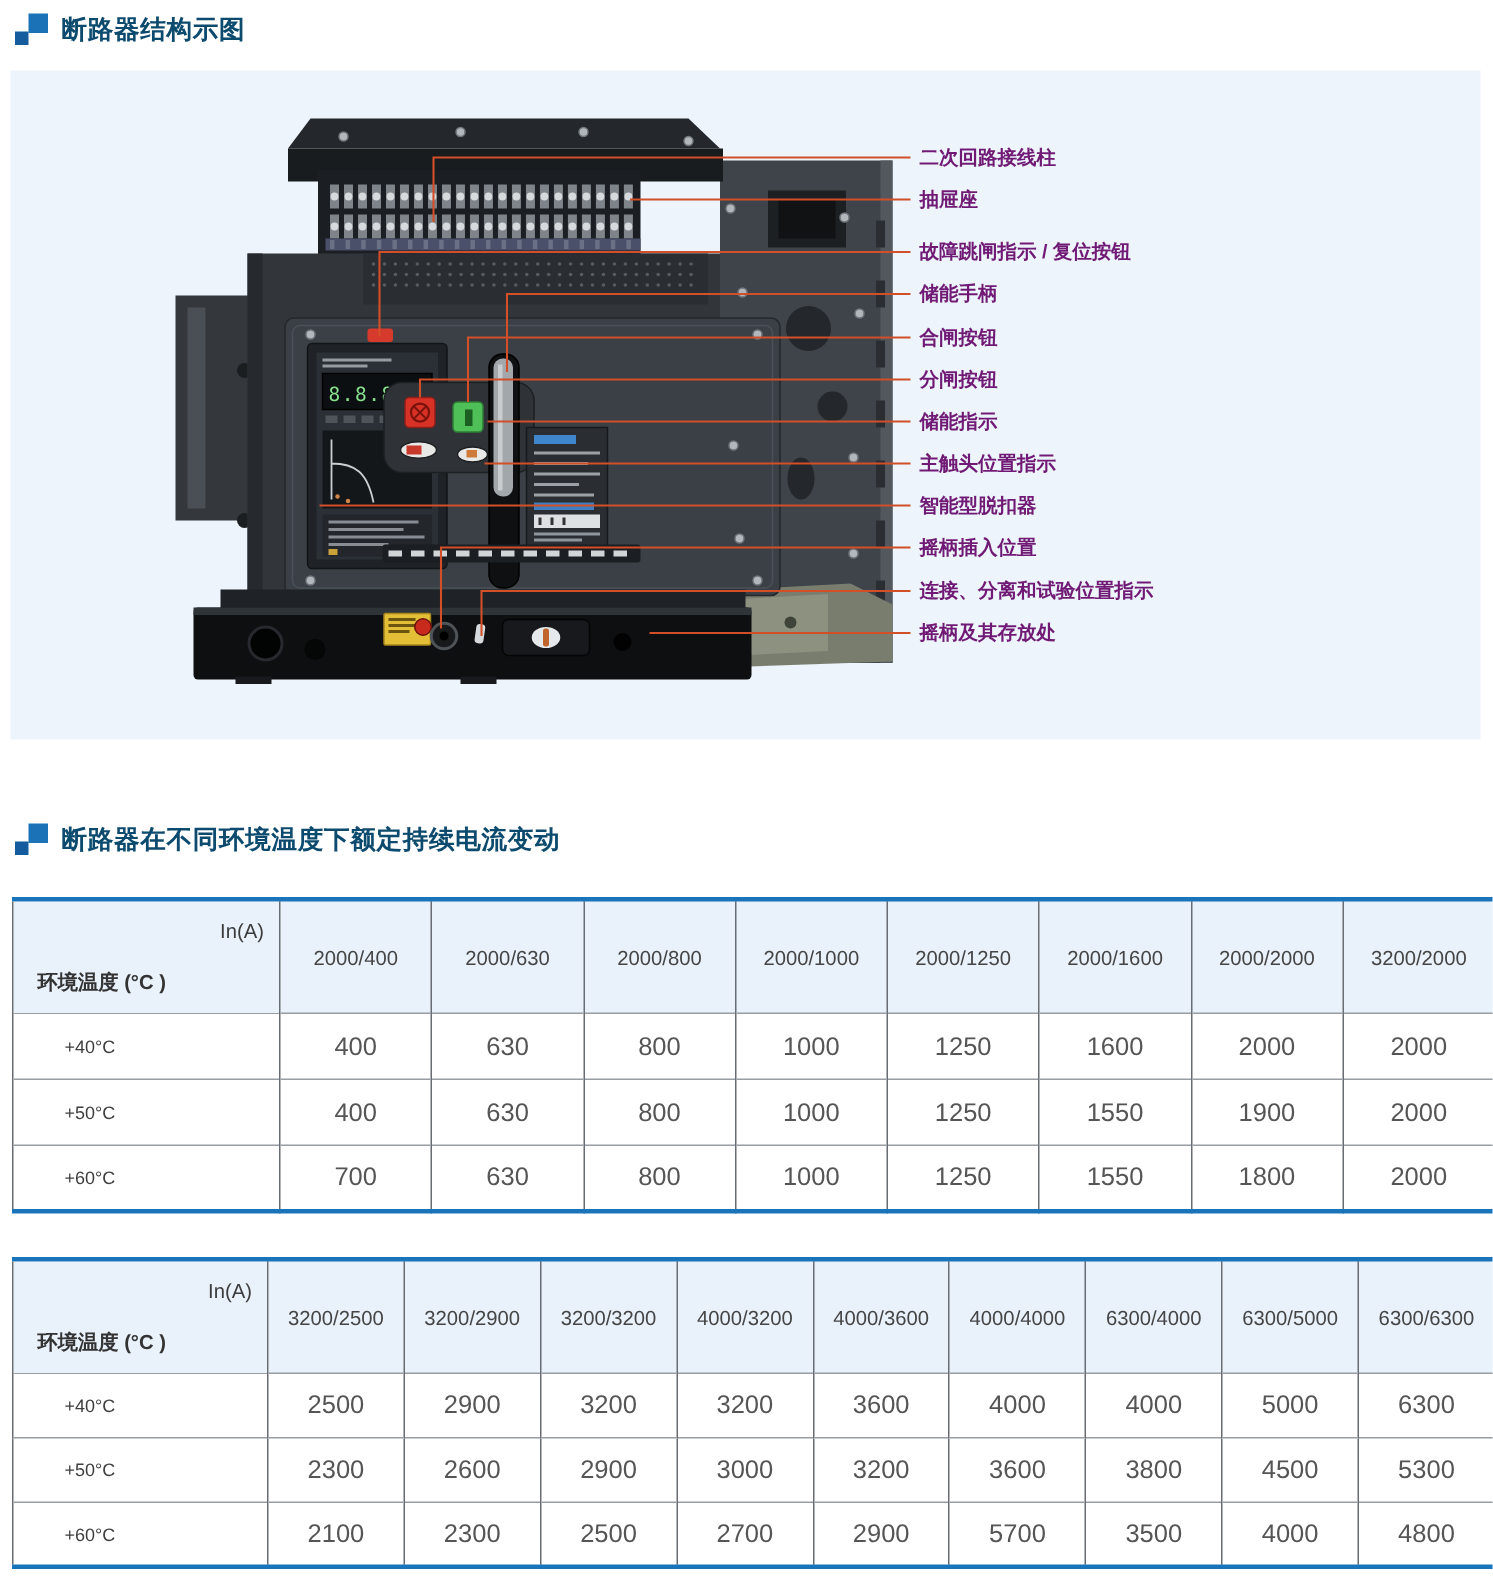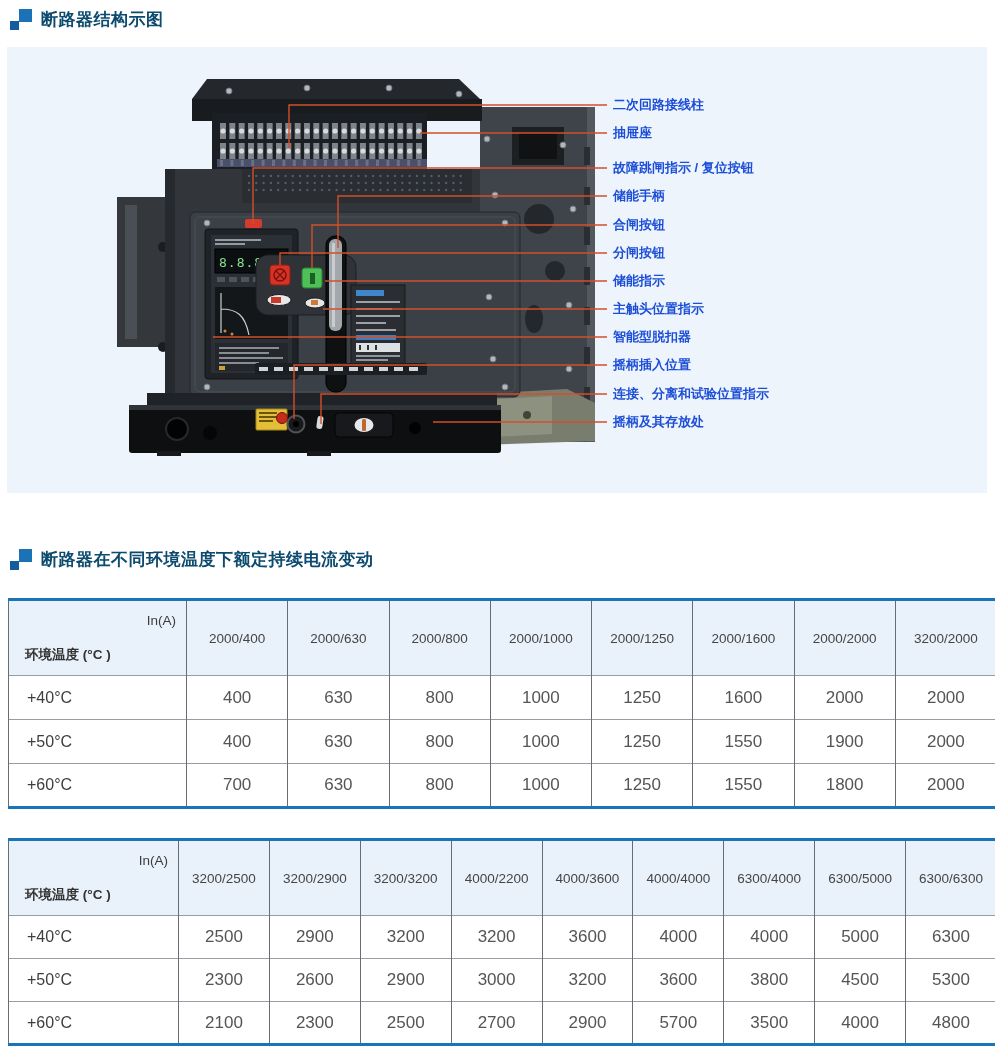--- a/index.html
+++ b/index.html
@@ -13,21 +13,21 @@
   #title2{left:10px;top:548px;}
   .title-icon{position:relative;width:22px;height:23px;flex:0 0 auto;}
   .title-icon .sq1{position:absolute;left:0;bottom:1px;width:9px;height:9px;background:#155c9f;}
   .title-icon .sq2{position:absolute;left:9px;top:1px;width:13px;height:13px;background:#1b72b6;}
   .sec-title h2{margin:0;font-size:17px;line-height:23px;font-weight:bold;color:#0c4a6e;letter-spacing:0.5px;}
   
   .panel{position:absolute;left:7px;top:47px;width:980px;height:446px;background:#edf4fb;overflow:hidden;}
   .panel svg{position:absolute;left:0;top:0;}
   .part-label{
     position:absolute;left:606px;font-size:13px;line-height:18px;
-    color:#1d4ed8;font-weight:600;white-space:nowrap;
+    color:#701a75;font-weight:600;white-space:nowrap;
   }
   
   .spec-table{
     position:absolute;left:8px;width:989px;border-collapse:collapse;table-layout:fixed;
     border-top:3px solid #1a74ba;border-bottom:3px solid #1a74ba;
   }
   #table1{top:598px;}
   #table2{top:838px;}
   .spec-table th,.spec-table td{
     border-left:1px solid #676d73;border-right:1px solid #676d73;
@@ -40,21 +40,21 @@
   th.corner{
     position:relative;
     background-image:linear-gradient(to bottom right,
       transparent 0,transparent calc(50% - 0.8px),
       #868c94 calc(50% - 0.8px),#868c94 calc(50% + 0.8px),
       transparent calc(50% + 0.8px));
   }
   .corner-top{position:absolute;top:12px;right:10px;font-size:13.5px;color:#3c3c3c;}
   .corner-bottom{position:absolute;bottom:11px;left:16px;font-size:13.5px;color:#333;font-weight:bold;}
   .colhead{text-align:center;font-size:13.5px;color:#454545;}
-  th.temp{text-align:left;padding-left:18px;font-size:16px;color:#3e3e3e;}
+  th.temp{text-align:left;padding-left:34px;font-size:12px;color:#3e3e3e;}
   td.val{text-align:center;font-size:17px;color:#555;}
 </style>
 </head>
 <body>
 
 <div class="sec-title" id="title1">
   <span class="title-icon">
       <i class="sq1"></i>
       <i class="sq2"></i>
     </span>
@@ -534,21 +534,21 @@
     </colgroup>
     <thead>
       <tr>
         <th class="corner">
           <span class="corner-top">In(A)</span>
           <span class="corner-bottom">环境温度 (°C )</span>
         </th>
         <th class="colhead">3200/2500</th>
         <th class="colhead">3200/2900</th>
         <th class="colhead">3200/3200</th>
-        <th class="colhead">4000/2200</th>
+        <th class="colhead">4000/3200</th>
         <th class="colhead">4000/3600</th>
         <th class="colhead">4000/4000</th>
         <th class="colhead">6300/4000</th>
         <th class="colhead">6300/5000</th>
         <th class="colhead">6300/6300</th>
       </tr>
     </thead>
     <tbody>
       <tr>
         <th class="temp">+40°C</th>

